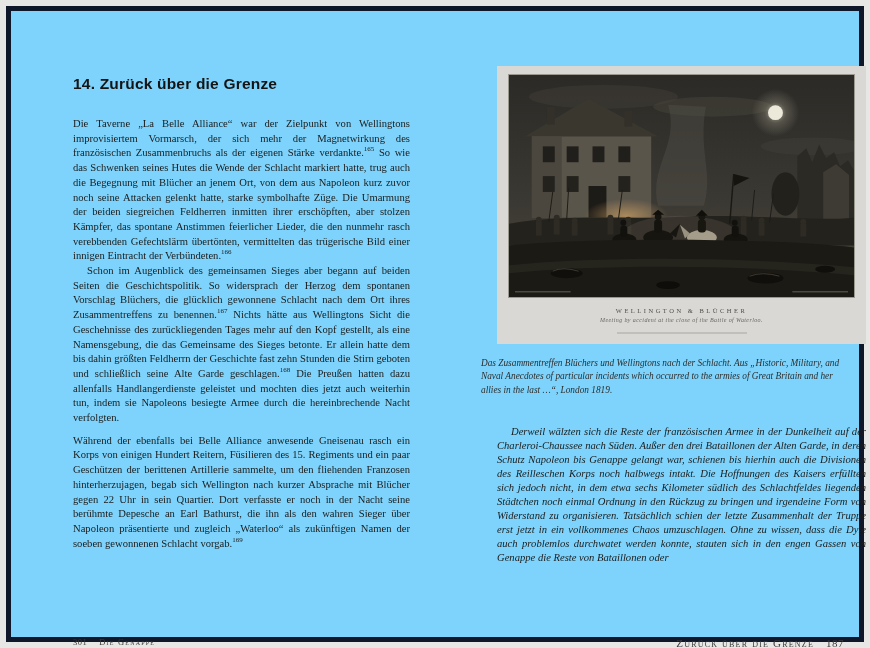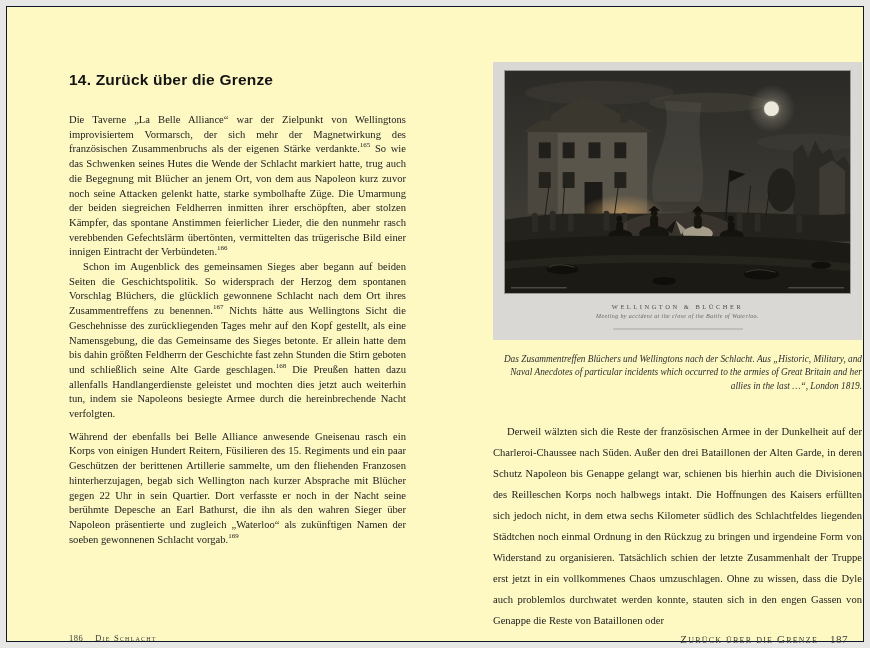--- a/index.html
+++ b/index.html
@@ -6,22 +6,22 @@
   html, body { margin: 0; padding: 0; }
   body {
     width: 870px; height: 648px;
     background: #e7e7e6;
     font-family: "Liberation Serif", serif;
     position: relative;
     overflow: hidden;
   }
   .spread {
     position: absolute; left: 6px; top: 6px; right: 6px; bottom: 6px;
-    background: #fef9c3;
-    border: 1px solid #0f172a;
+    background: #7dd3fc;
+    border: 5px solid #0f172a;
   }
 
   
   .chapter-heading {
     position: absolute; left: 62px; top: 54px; width: 340px;
     font-family: "Liberation Sans", sans-serif;
     font-weight: bold; font-size: 15.5px; color: #141414;
     letter-spacing: 0.2px;
   }
   .left-col {
@@ -58,29 +58,30 @@
     font-size: 6px; letter-spacing: 0.4px; color: #6a6862;
   }
   .plate-imprint-line {
     position: absolute; left: 50%; top: 266px; width: 130px; height: 2px;
     margin-left: -65px;
     background: #aeaca5;
     opacity: 0.55;
   }
 
   .caption {
-    position: absolute; left: 486px; top: 346px; width: 369px;
-    text-align: right; font-style: italic;
+    position: absolute; left: 470px; top: 346px; width: 369px;
+    text-align: left; font-style: italic;
     font-size: 9.3px; line-height: 13.4px; color: #2e2e2e;
   }
 
   .right-col {
     position: absolute; left: 486px; top: 414px; width: 369px;
-    font-size: 10.6px; line-height: 21px; text-align: justify;
+    font-size: 10.6px; line-height: 14px; text-align: justify;
     color: #1c1c1c;
+    font-style: italic;
   }
 
   
   .footer-left {
     position: absolute; left: 62px; top: 626px;
     font-size: 8.5px; color: #3a3a3a;
   }
   .footer-right {
     position: absolute; right: 15px; top: 626px;
     font-size: 11px; color: #3a3a3a; text-align: right;
@@ -236,19 +237,19 @@
     <div class="plate-imprint-line"></div>
   </figure>
 
   <div class="caption">Das Zusammentreffen Blüchers und Wellingtons nach der Schlacht. Aus „Historic, Military, and Naval Anecdotes of particular incidents which occurred to the armies of Great Britain and her allies in the last …“, London 1819.</div>
 
   <div class="right-col">
     <p class="para indent">Derweil wälzten sich die Reste der französischen Armee in der Dunkelheit auf der Charleroi-Chaussee nach Süden. Außer den drei Bataillonen der Alten Garde, in deren Schutz Napoleon bis Genappe gelangt war, schienen bis hierhin auch die Divisionen des Reilleschen Korps noch halbwegs intakt. Die Hoffnungen des Kaisers erfüllten sich jedoch nicht, in dem etwa sechs Kilometer südlich des Schlachtfeldes liegenden Städtchen noch einmal Ordnung in den Rückzug zu bringen und irgendeine Form von Widerstand zu organisieren. Tatsächlich schien der letzte Zusammenhalt der Truppe erst jetzt in ein vollkommenes Chaos umzuschlagen. Ohne zu wissen, dass die Dyle auch problemlos durchwatet werden konnte, stauten sich in den engen Gassen von Genappe die Reste von Bataillonen oder</p>
   </div>
 
   <div class="footer-left">
-    <span class="pgnum">186</span><span class="running-label">Die Schlacht</span>
+    <span class="pgnum">301</span><span class="running-label">Die Genappe</span>
   </div>
   <div class="footer-right">
     <span class="running-label">Zurück über die Grenze</span><span class="pgnum">187</span>
   </div>
 
 </div>
 
 </body></html>

